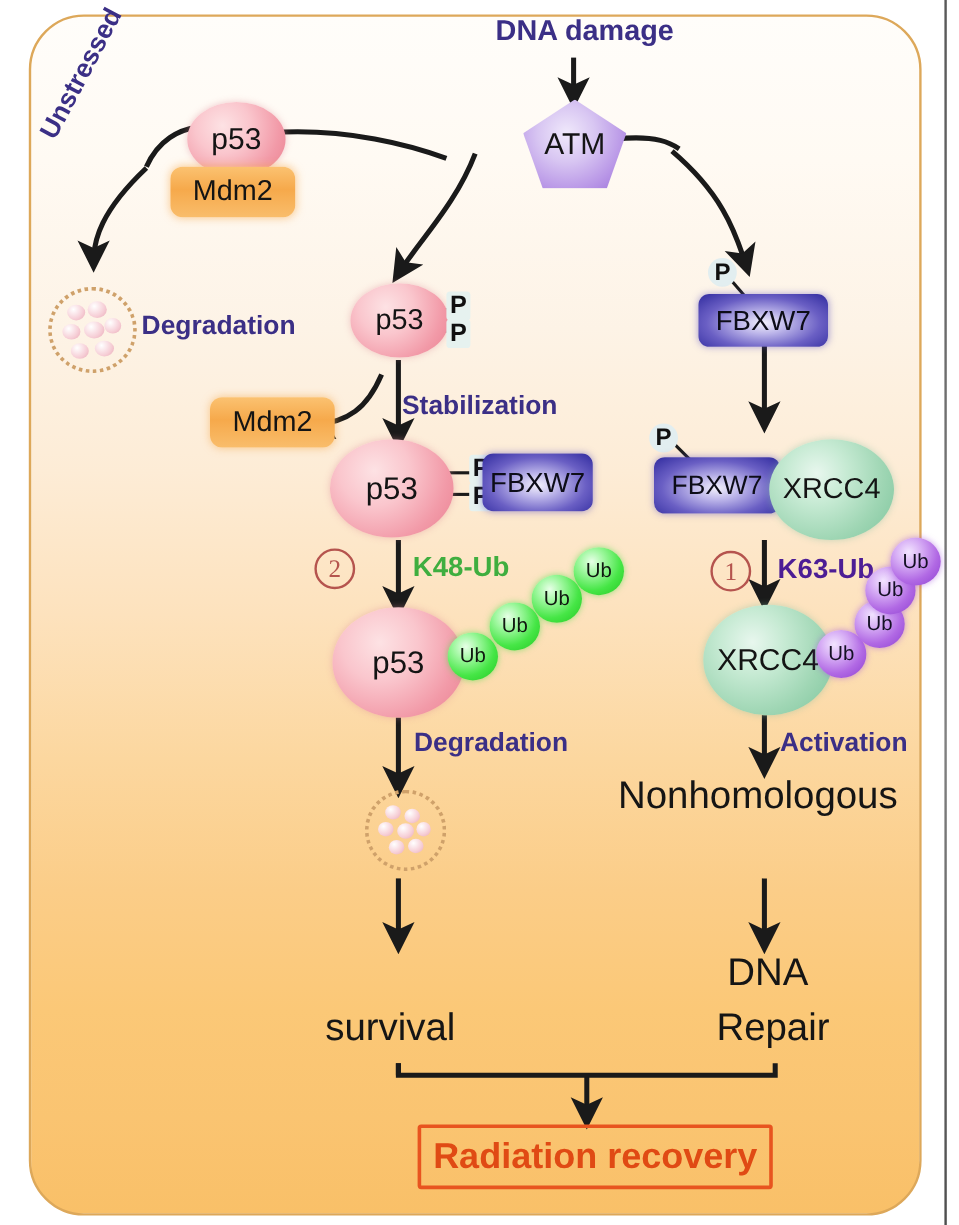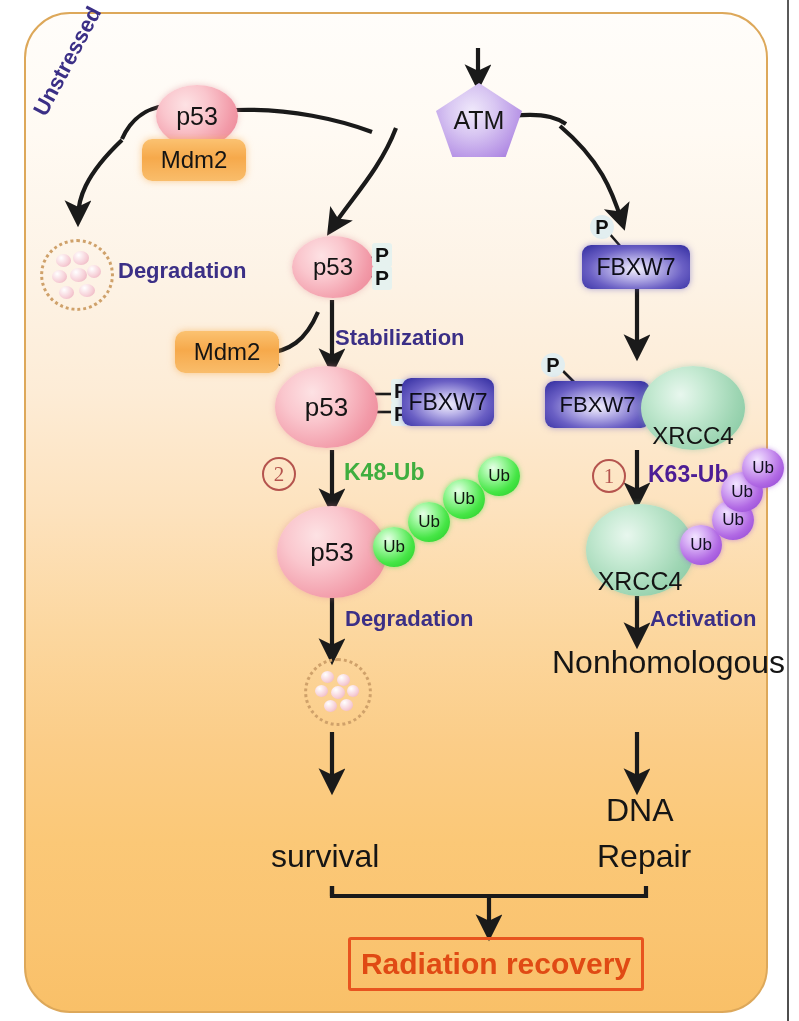--- a/index.html
+++ b/index.html
@@ -23,21 +23,21 @@
   .blacktxt{position:absolute;color:#151515;white-space:nowrap;}
 
   
   .p53{position:absolute;border-radius:50%;
     background:radial-gradient(circle at 36% 32%, #fde2e4 0%, #fac6cd 34%, #f29aa8 70%, #ea8090 100%);
     box-shadow:0 0 6px rgba(220,140,150,.45);
     display:flex;align-items:center;justify-content:center;color:#141414;}
   .grn{position:absolute;border-radius:50%;
     background:radial-gradient(circle at 38% 34%, #e8f7ee 0%, #c6ead3 30%, #9fd6b4 65%, #7dc49c 100%);
     box-shadow:0 0 6px rgba(130,190,160,.45);
-    display:flex;align-items:flex-end;justify-content:center;color:#141414;}
+    display:flex;align-items:center;justify-content:center;color:#141414;}
   .mdm2{position:absolute;border-radius:10px;
     background:linear-gradient(180deg,#fbc271 0%,#f6a94b 45%,#f9bd6b 100%);
     box-shadow:0 0 7px rgba(245,170,80,.6);
     display:flex;align-items:center;justify-content:center;color:#141414;}
   .fbxw7{position:absolute;border-radius:9px;
     background:radial-gradient(ellipse at 50% 55%, #f2f0fb 0%, #bdb6ea 26%, #6a5fc4 62%, #2f2a9e 100%);
     box-shadow:0 0 6px rgba(90,80,190,.5);
     display:flex;align-items:center;justify-content:center;color:#0d0d18;}
   .atm{position:absolute;display:flex;align-items:center;justify-content:center;
     color:#151515;
@@ -132,20 +132,21 @@
     <g stroke="#1a1a1a" stroke-width="2.6" fill="none">
       <path d="M356,258 L372,258"></path>
       <path d="M356,276 L372,276"></path>
       <path d="M374,394 L392,394"></path>
       <path d="M374,412 L392,412"></path>
       <path d="M608,232 L621,247"></path>
       <path d="M560,368 L576,384"></path>
     </g>
   </svg>
 
+  <div class="lbl" style="left:413px;top:12px;font-size:24px;">DNA damage</div>
 
   <div class="atm" style="left:436px;top:83px;width:86px;height:74px;font-size:25px;">
     <span>ATM</span>
   </div>
 
   <div class="p53" style="left:156px;top:85px;width:82px;height:62px;font-size:25px;">
     <span>p53</span>
   </div>
   <div class="mdm2" style="left:142px;top:139px;width:104px;height:42px;font-size:24px;">
     <span>Mdm2</span>
@@ -258,21 +259,21 @@
   </div>
   <div class="ubp" style="left:721px;top:472px;width:42px;height:40px;font-size:17px;">
     <span>Ub</span>
   </div>
   <div class="ubp" style="left:742px;top:448px;width:42px;height:40px;font-size:17px;">
     <span>Ub</span>
   </div>
 
   <div class="lbl" style="left:650px;top:606px;font-size:22px;">Activation</div>
 
-  <div class="blacktxt" style="left:552px;top:644px;font-size:32px;">Nonhomologous</div>
+  <div class="blacktxt" style="left:515px;top:644px;font-size:32px;">Nonhomologous</div>
 
   <div class="blacktxt" style="left:271px;top:838px;font-size:32px;">survival</div>
 
   <div class="blacktxt" style="left:606px;top:792px;font-size:32px;">DNA</div>
   <div class="blacktxt" style="left:597px;top:838px;font-size:32px;">Repair</div>
 
   <div class="survival" style="left:348px;top:937px;width:290px;height:48px;font-size:30px;">
     <span>Radiation recovery</span>
   </div>
 

